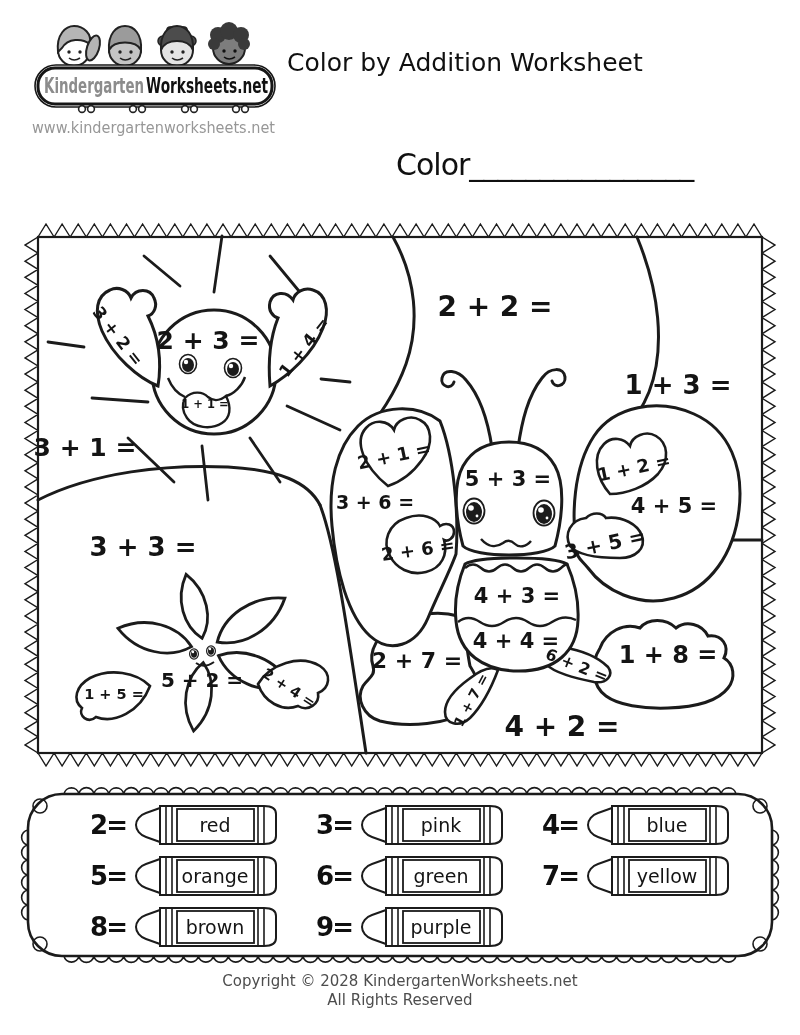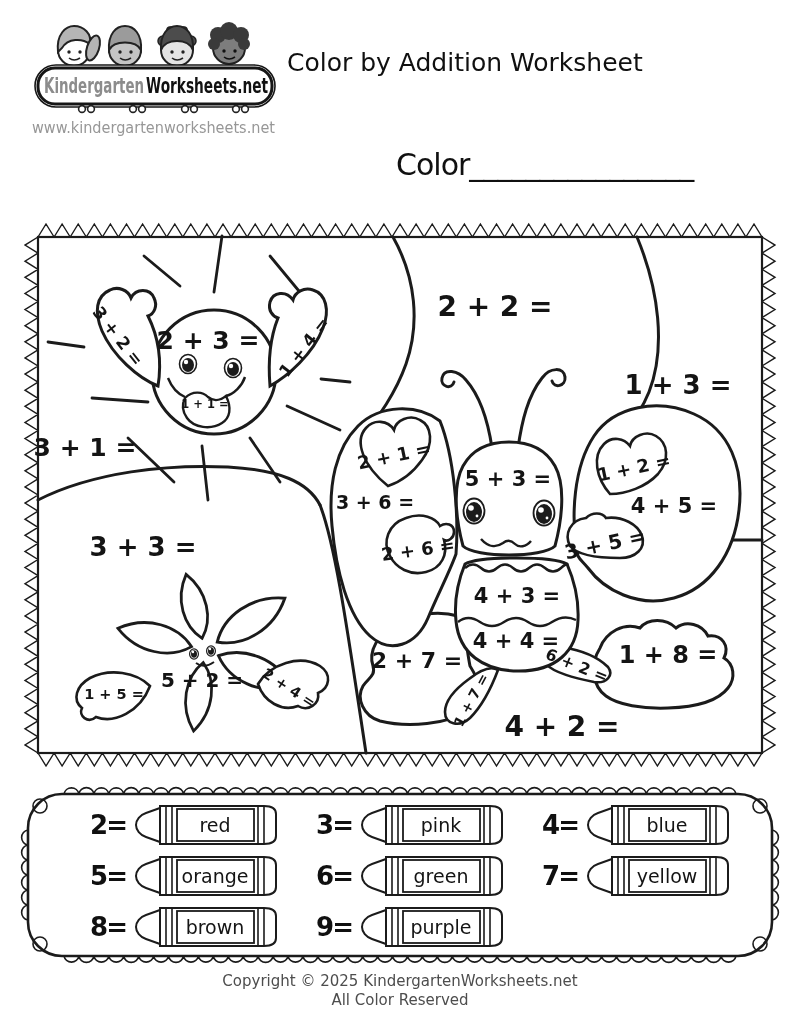--- a/index.html
+++ b/index.html
@@ -333,17 +333,17 @@
         <path d="M4,23 C4,18 8,13 14,11 L28,6 L28,40 L14,35 C8,33 4,28 4,23 Z" class="inkw" stroke-width="2"></path>
         <path d="M34,4 L34,42 M40,4 L40,42 M126,4 L126,42 M132,4 L132,42" class="ink" stroke-width="1.6"></path>
         <rect x="45" y="7" width="77" height="32" class="inkw" stroke-width="1.8"></rect>
         <text class="crayon-label" x="83" y="30" text-anchor="middle">purple</text>
       </svg>
     </div>
     <div class="key-cell"></div>
   </div>
 
   <div class="abs footer">
-    <div>Copyright © 2025 KindergartenWorksheets.net</div>
-    <div>All Color Reserved</div>
+    <div>Copyright © 2028 KindergartenWorksheets.net</div>
+    <div>All Rights Reserved</div>
   </div>
 
 </div>
 
 </body></html>

